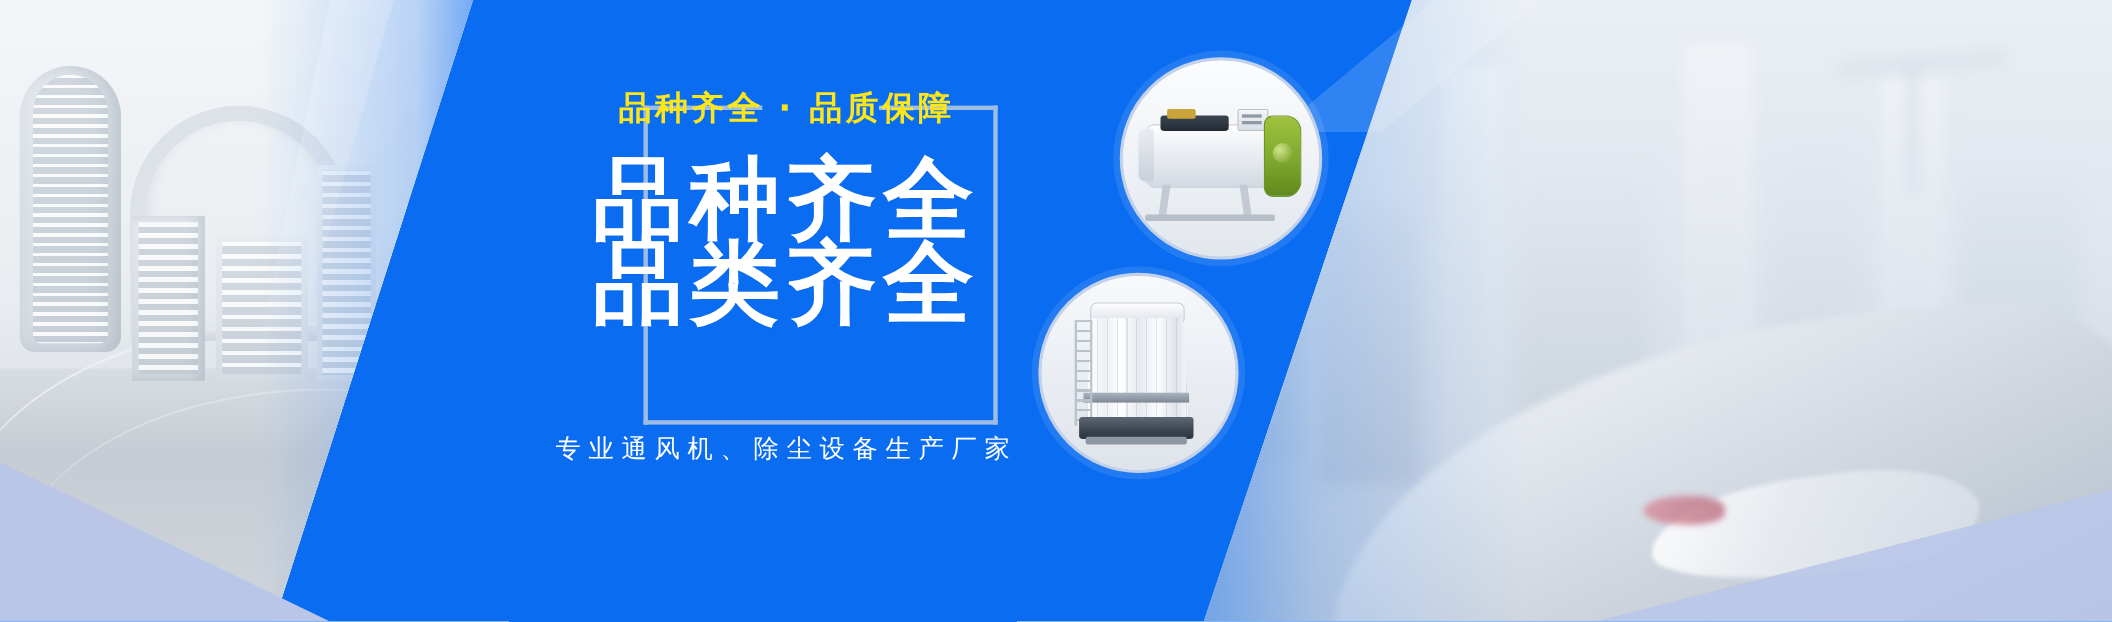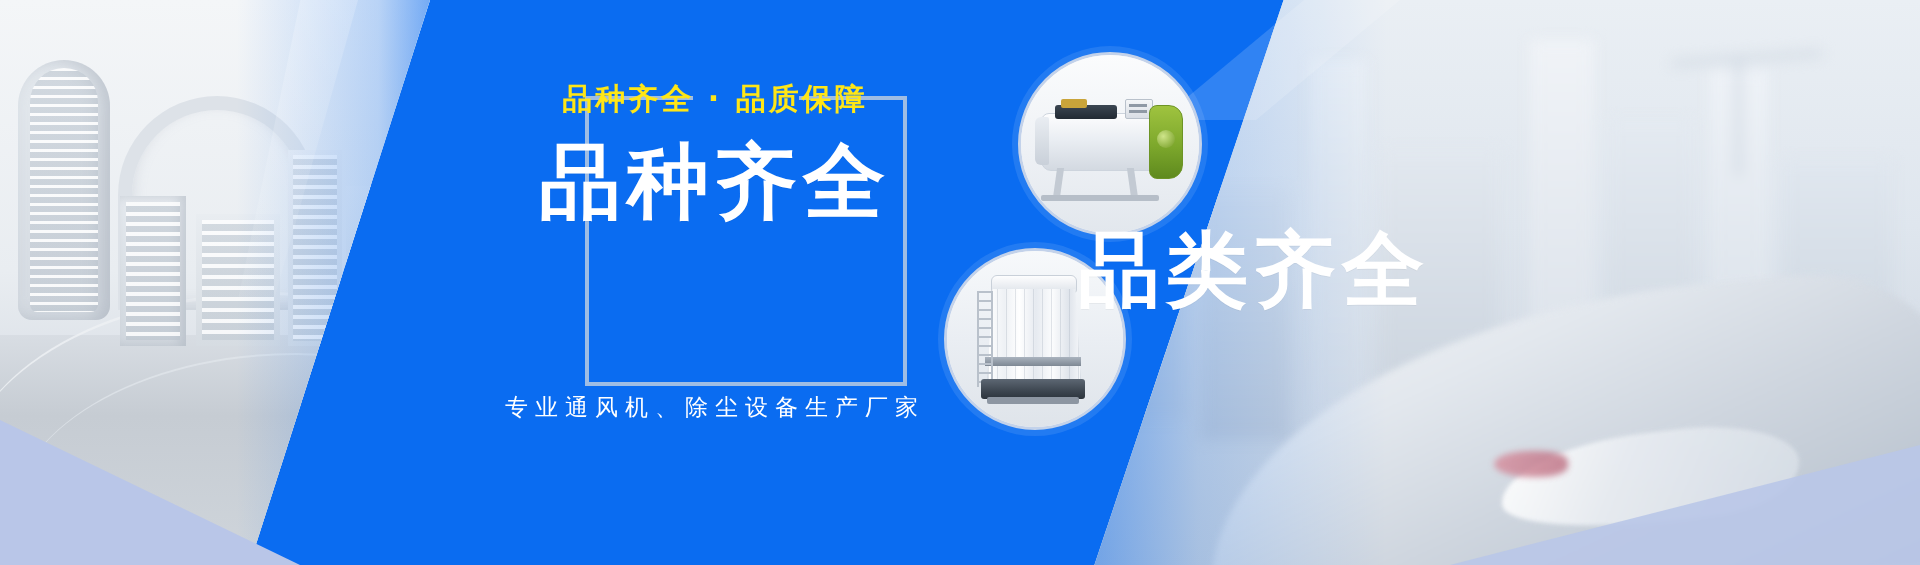--- a/index.html
+++ b/index.html
@@ -155,21 +155,21 @@
     line-height:1.1;
   }
   .headline{
     position:absolute;left:0;width:1430px;text-align:center;
     color:#ffffff;font-weight:700;
     font-size:82px;line-height:84px;letter-spacing:6px;
     font-family:"DejaVu Sans","Liberation Sans",sans-serif;
     text-shadow:0 1px 0 rgba(0,0,0,.04);
   }
   .headline.l1{top:140px;}
-  .headline.l2{top:228px;text-align:right;}
+  .headline.l2{top:216px;}
   .subtitle{
     position:absolute;left:0;top:392px;width:1430px;text-align:center;
     color:#ffffff;font-size:23px;letter-spacing:7px;font-weight:400;
     font-family:Liberation Sans, sans-serif;
   }
 
   
   .pcircle{
     position:absolute;border-radius:50%;overflow:hidden;
     border:3px solid #c3d2ea;

